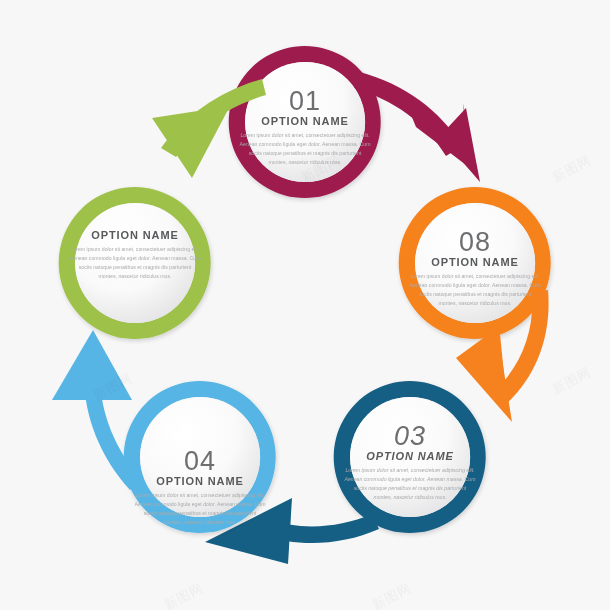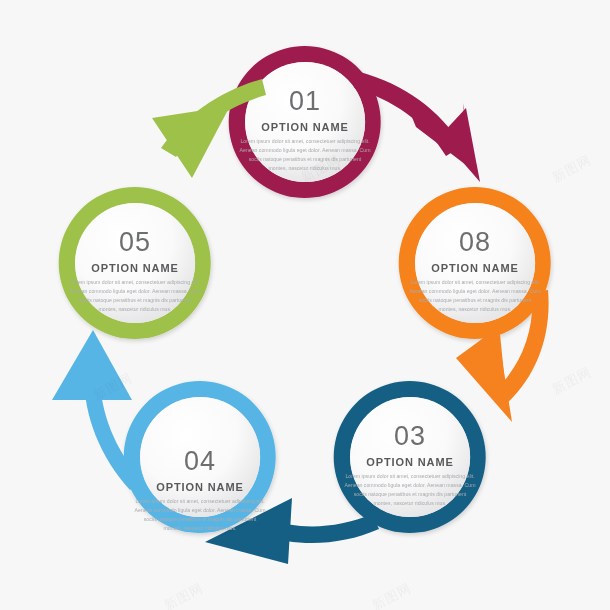--- a/index.html
+++ b/index.html
@@ -39,21 +39,20 @@
     color:#6d6e70;
     line-height:1;
     letter-spacing:1px;
   }
   .node-title{
     font-family:"Liberation Sans", sans-serif;
     font-weight:bold;
     font-size:11px;
     color:#58595b;
     letter-spacing:0.9px;
-    margin-top:6px;
   }
   .node-body{
     font-family:"Liberation Sans", sans-serif;
     font-size:5.2px;
     line-height:1.75;
     color:#a9abad;
     margin-top:4px;
     padding:0 14px;
   }
 </style>
@@ -180,34 +179,33 @@
     <div class="node-title">OPTION NAME</div>
     <div class="node-body">Lorem ipsum dolor sit amet, consectetuer adipiscing elit. Aenean commodo ligula eget dolor. Aenean massa. Cum sociis natoque penatibus et magnis dis parturient montes, nascetur ridiculus mus.</div>
   </div>
 
   <div class="node-text" style="left:395px;top:229px;width:160px;">
     <div class="node-num">08</div>
     <div class="node-title">OPTION NAME</div>
     <div class="node-body">Lorem ipsum dolor sit amet, consectetuer adipiscing elit. Aenean commodo ligula eget dolor. Aenean massa. Cum sociis natoque penatibus et magnis dis parturient montes, nascetur ridiculus mus.</div>
   </div>
 
-  <div class="node-text" style="left:330px;top:423px;width:160px;">
+  <div class="node-text" style="left:330px;top:423px;width:160px;font-style:italic;">
     <div class="node-num">03</div>
     <div class="node-title">OPTION NAME</div>
     <div class="node-body">Lorem ipsum dolor sit amet, consectetuer adipiscing elit. Aenean commodo ligula eget dolor. Aenean massa. Cum sociis natoque penatibus et magnis dis parturient montes, nascetur ridiculus mus.</div>
   </div>
 
   <div class="node-text" style="left:120px;top:448px;width:160px;">
     <div class="node-num">04</div>
     <div class="node-title">OPTION NAME</div>
     <div class="node-body">Lorem ipsum dolor sit amet, consectetuer adipiscing elit. Aenean commodo ligula eget dolor. Aenean massa. Cum sociis natoque penatibus et magnis dis parturient montes, nascetur ridiculus mus.</div>
   </div>
 
   <div class="node-text" style="left:55px;top:229px;width:160px;">
-    <div class="node-num">05</div>
     <div class="node-title">OPTION NAME</div>
     <div class="node-body">Lorem ipsum dolor sit amet, consectetuer adipiscing elit. Aenean commodo ligula eget dolor. Aenean massa. Cum sociis natoque penatibus et magnis dis parturient montes, nascetur ridiculus mus.</div>
   </div>
 
   <div class="wm" style="left:551px;top:160px;">新图网</div>
   <div class="wm" style="left:551px;top:372px;">新图网</div>
   <div class="wm" style="left:371px;top:588px;">新图网</div>
   <div class="wm" style="left:163px;top:588px;">新图网</div>
   <div class="wm" style="left:300px;top:160px;">新图网</div>
   <div class="wm" style="left:92px;top:378px;">新图网</div>

